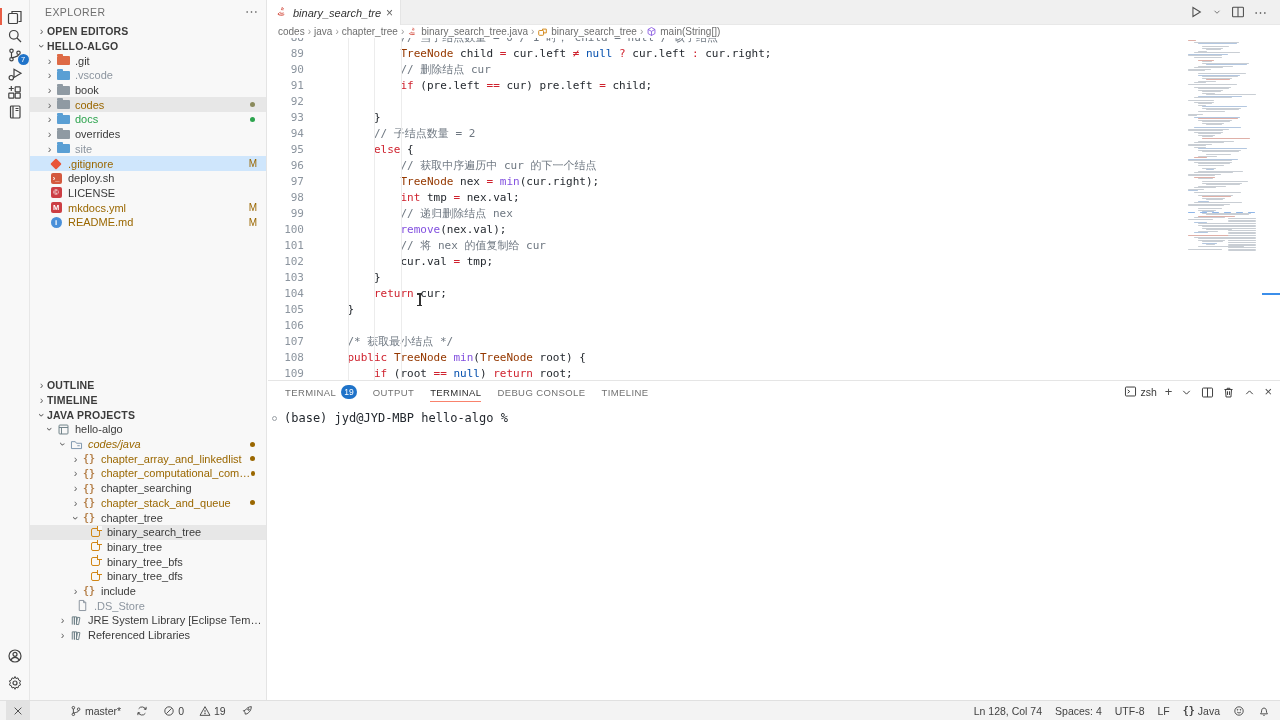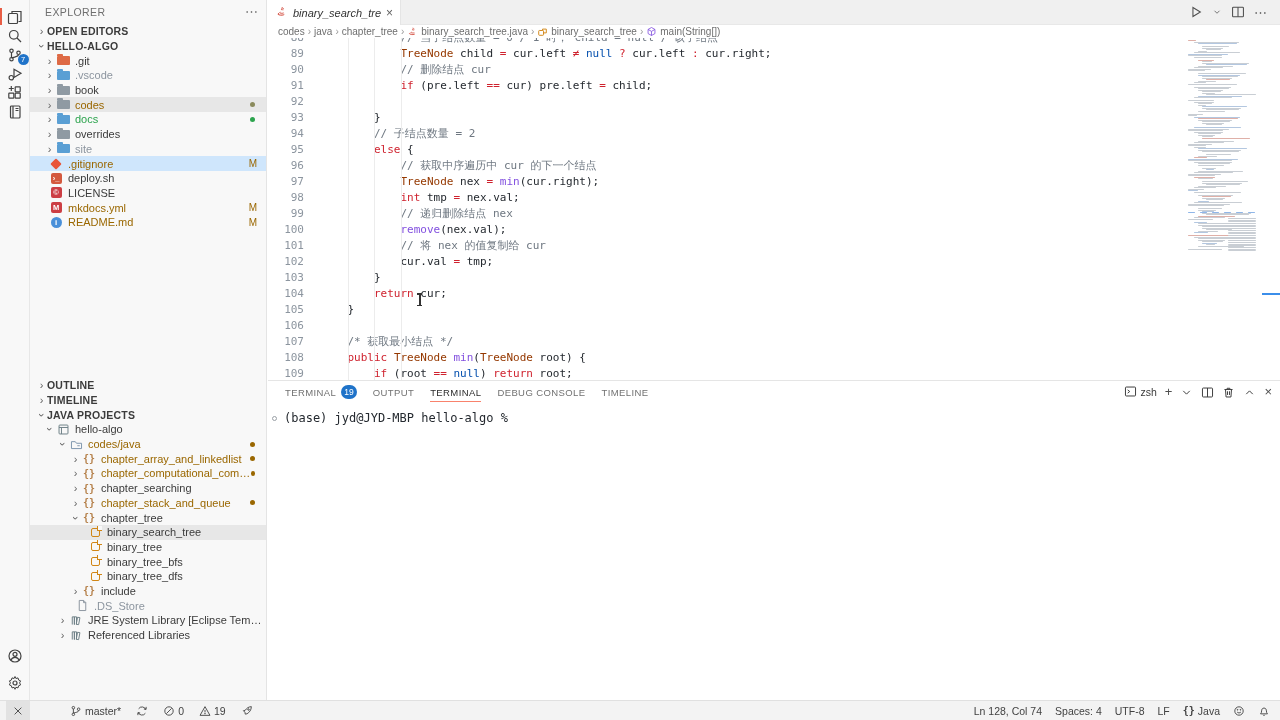--- a/index.html
+++ b/index.html
@@ -301,21 +301,21 @@
         <div class="row" style="padding-left: 14px;">
           <span class="tw exp">›</span>
           <span class="ic i-svg">
             <svg viewBox="0 0 16 16" fill="none" stroke="currentColor" stroke-width="1.2" style="color:#6d8086">
               <rect x="2.5" y="2.5" width="11" height="11" rx="1"></rect>
               <path d="M2.5 5.5h11M5.5 5.5v8"></path>
             </svg>
           </span>
           <span class="lbl">hello-algo</span>
         </div>
-        <div class="row" style="padding-left: 27px;">
+        <div class="row" style="padding-left: 27px; font-style: italic;">
           <span class="tw exp">›</span>
           <span class="ic i-svg">
             <svg viewBox="0 0 16 16" fill="none" stroke="currentColor" stroke-width="1.2" style="color:#7d95ad">
               <path d="M1.8 4.5v8.5h12.4V6.5H8L6.5 4.5z"></path>
               <path d="M9 9.5h3"></path>
             </svg>
           </span>
           <span class="lbl mod">codes/java</span>
           <span class="dot" style="background: rgb(154, 103, 0);"></span>
         </div>

